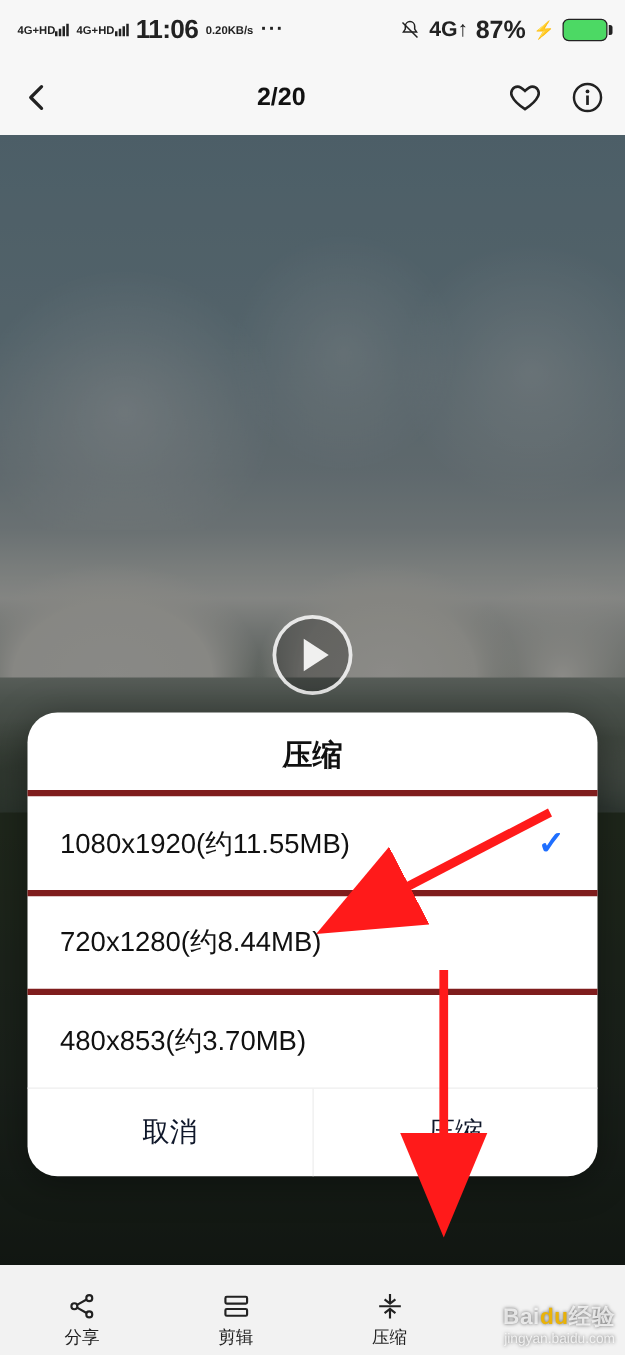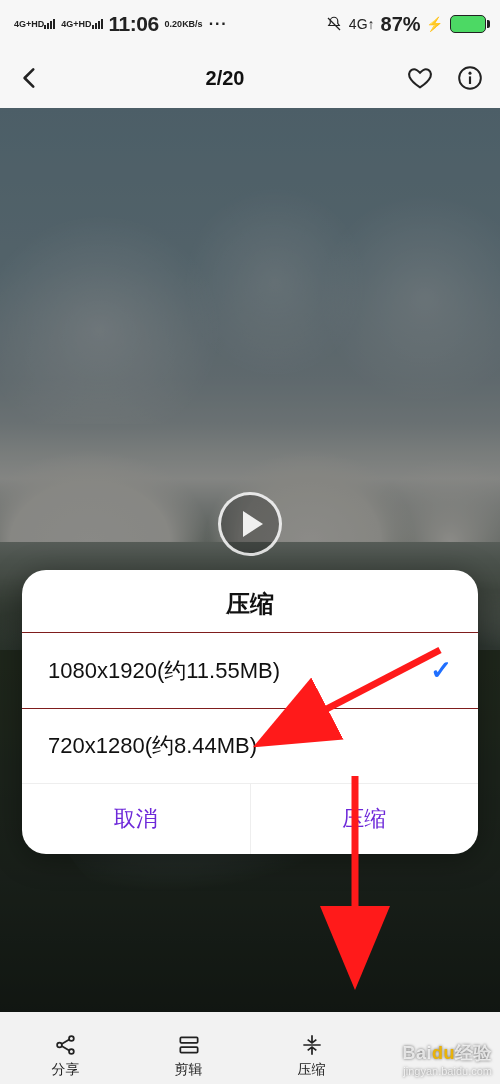--- a/index.html
+++ b/index.html
@@ -108,29 +108,29 @@
   
   .dialog {
     position:absolute; left:22px; right:22px; top:570px;
     background:#fff; border-radius:24px; box-shadow:0 4px 30px rgba(0,0,0,0.35);
     padding-top:18px;
   }
   .dialog-title { text-align:center; font-size:24px; font-weight:600; color:#111; padding-bottom:12px; }
   .option {
     display:flex; align-items:center; justify-content:space-between;
     padding:22px 26px; font-size:22px; color:#111;
-    border-top:1px solid #7f1d1d;
+    border-top:5px solid #7f1d1d;
   }
   .option:first-of-type { border-top:1px solid #eee; }
   .check { color:#1f6fff; font-size:26px; font-weight:700; }
   .dialog-actions {
     display:flex; border-top:1px solid #eee;
   }
   .dlg-btn {
-    flex:1; text-align:center; padding:20px 0; font-size:22px; color:#6d28d9; font-weight:500;
+    flex:1; text-align:center; padding:20px 0; font-size:22px; color:#0f172a; font-weight:500;
   }
   .dlg-btn + .dlg-btn { border-left:1px solid #eee; }
 
   
   .arrow { position:absolute; pointer-events:none; }
   .arrow svg { overflow:visible; }
 
   
   .toolbar {
     position:absolute; left:0; right:0; bottom:0; height:72px;
@@ -182,21 +182,21 @@
         <span class="kb">0.20</span>
         <span class="kb">KB/s</span>
       </div>
       <span class="dots">···</span>
     </div>
     <div class="status-right">
       <svg class="muted-bell" viewBox="0 0 24 24">
         <path d="M12 3a5 5 0 0 0-5 5v3l-2 3h14l-2-3V8a5 5 0 0 0-5-5z" fill="none" stroke="#222" stroke-width="1.6"></path>
         <path d="M4 4l16 16" stroke="#222" stroke-width="1.6"></path>
       </svg>
-      <span style="font-size:14px;font-weight:400">4G↑</span>
+      <span style="font-size:17px;font-weight:700">4G↑</span>
       <span style="font-size:20px;font-weight:700">87%</span>
       <span style="color:#f6c945;font-size:14px">⚡</span>
       <div class="battery"></div>
     </div>
   </div>
 
   <div class="topnav">
     <div class="icon-btn">
       <svg viewBox="0 0 24 24" width="26" height="26">
           <path d="M15 4l-8 8 8 8" fill="none" stroke="#222" stroke-width="2.4" stroke-linecap="round" stroke-linejoin="round"></path>
@@ -237,20 +237,23 @@
 
   <div class="dialog">
     <div class="dialog-title">压缩</div>
 
     <div class="option">
       <span>1080x1920(约11.55MB)</span>
       <span class="check">✓</span>
     </div>
     <div class="option">
       <span>720x1280(约8.44MB)</span>
+    </div>
+    <div class="option">
+      <span>480x853(约3.70MB)</span>
     </div>
 
     <div class="dialog-actions">
       <div class="dlg-btn">取消</div>
       <div class="dlg-btn">压缩</div>
     </div>
   </div>
 
   <div class="arrow" style="left:300px; top:640px; width:150px; height:90px;">
     <svg width="150" height="90">

